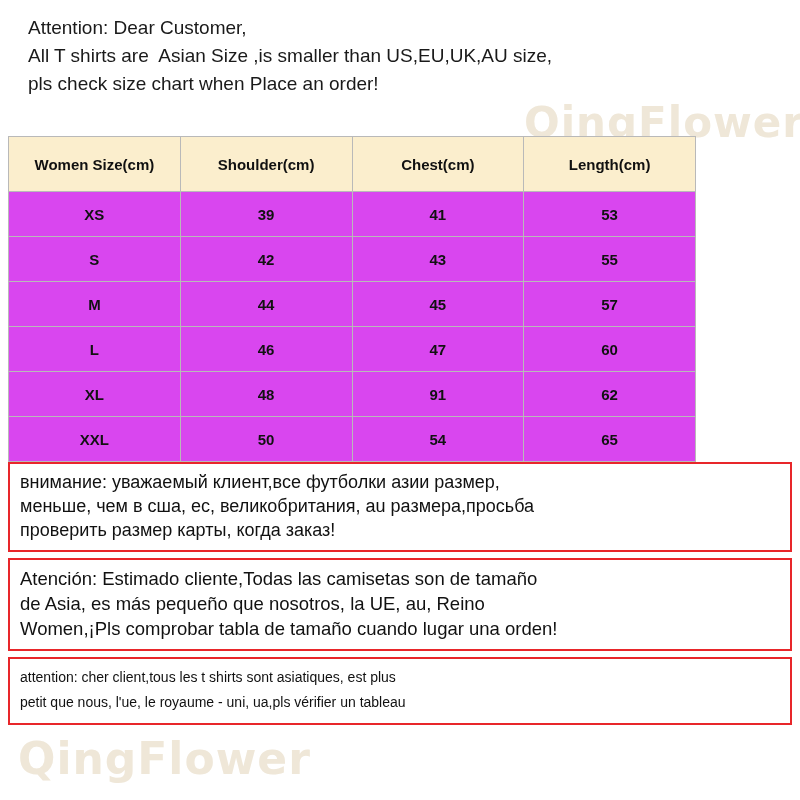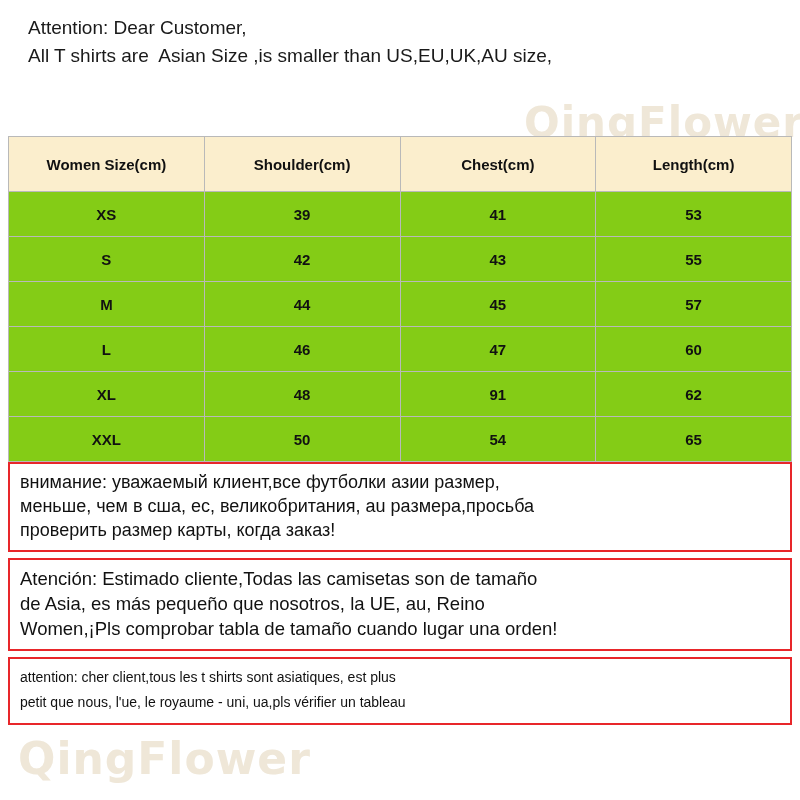--- a/index.html
+++ b/index.html
@@ -50,40 +50,40 @@
   .watermark.bottom {
     left: 18px;
     bottom: 16px;
     font-size: 44px;
   }
   
   .size-table {
     position: absolute;
     top: 136px;
     left: 8px;
-    width: 784px;
+    width: 688px;
     border-collapse: collapse;
     table-layout: fixed;
   }
   .size-table th, .size-table td {
     border: 1px solid #b9b9b9;
     text-align: center;
     font-size: 15px;
     font-weight: bold;
     color: #111111;
     height: 44px;
     padding: 0;
   }
   .size-table thead th {
     background: #fbeecd;
     height: 54px;
     font-size: 15px;
   }
   .size-table tbody td {
-    background: #84cc16;
+    background: #d946ef;
   }
   
   .notes {
     position: absolute;
     left: 8px;
     top: 462px;
     width: 784px;
   }
   .note-box {
     border: 2px solid #e8262a;
@@ -105,20 +105,21 @@
 <body>
 
 <div class="page">
 
   <div class="watermark top">QingFlower</div>
   <div class="watermark bottom">QingFlower</div>
 
   <div class="attention-block">
     <div class="attention-line">Attention: Dear Customer,</div>
     <div class="attention-line">All T shirts are  Asian Size ,is smaller than US,EU,UK,AU size,</div>
+    <div class="attention-line">pls check size chart when Place an order!</div>
   </div>
 
   <table class="size-table">
     <thead>
       <tr>
         <th>Women Size(cm)</th>
         <th>Shoulder(cm)</th>
         <th>Chest(cm)</th>
         <th>Length(cm)</th>
       </tr>

